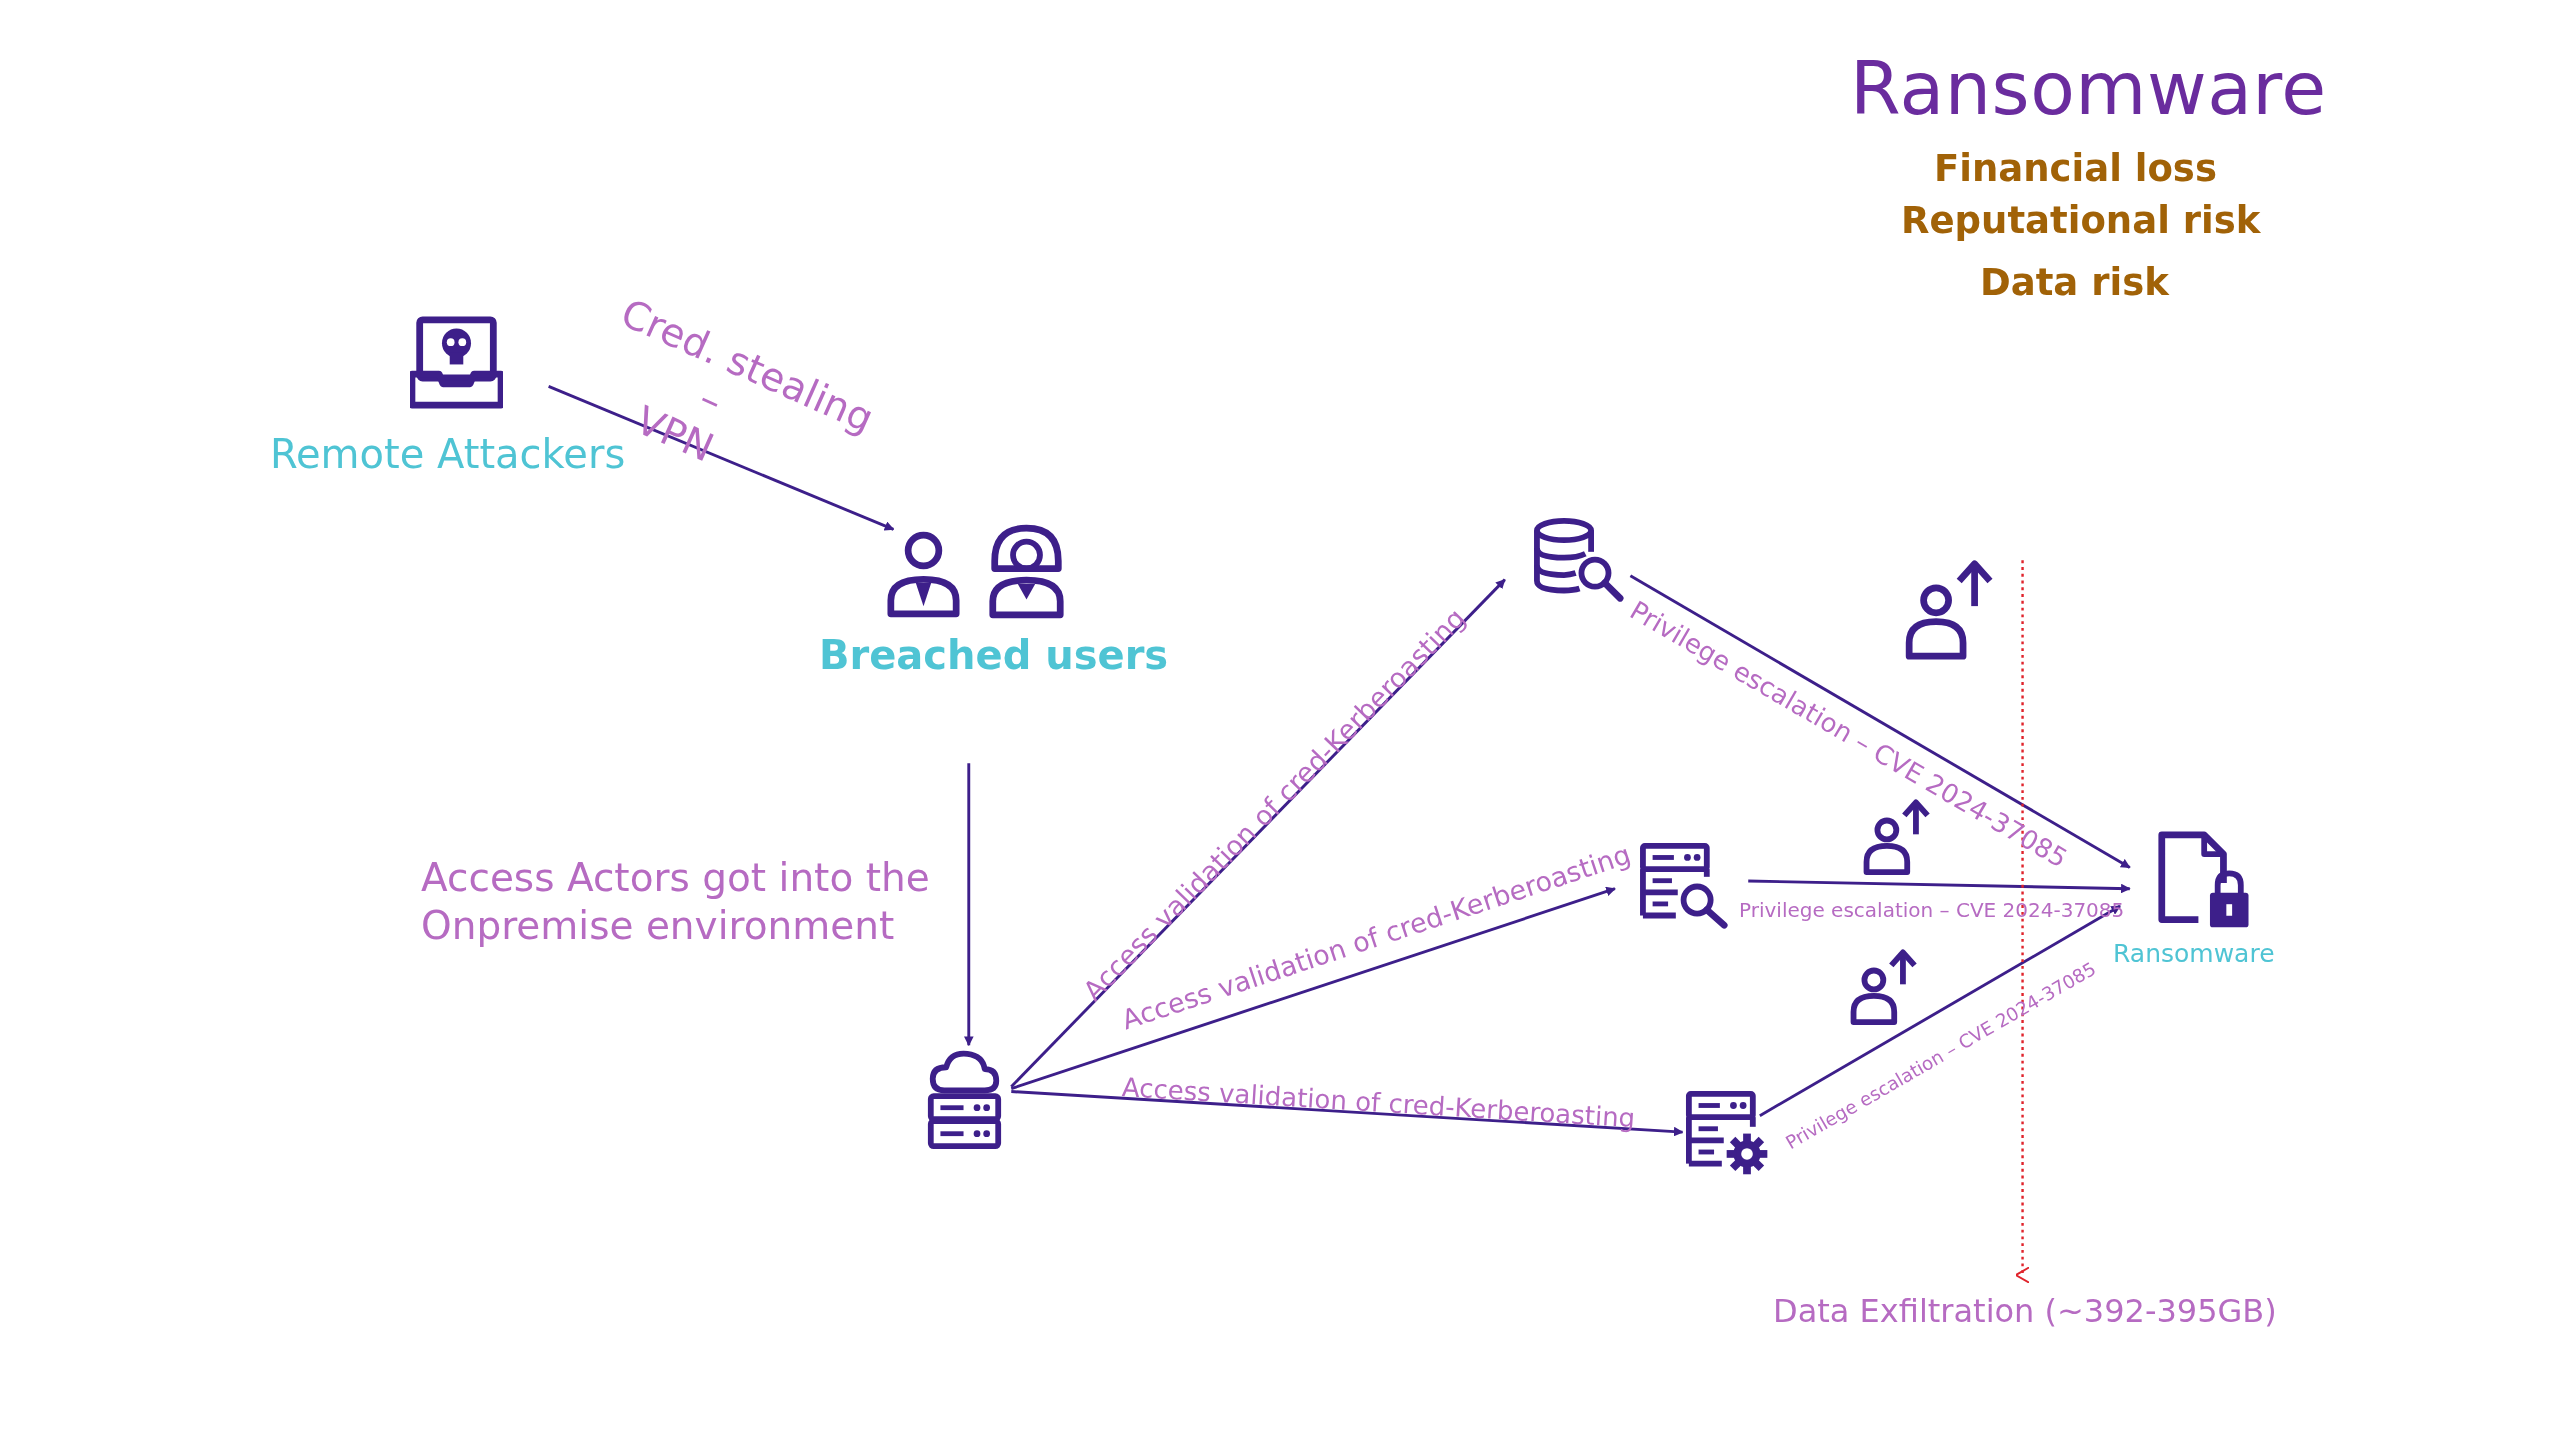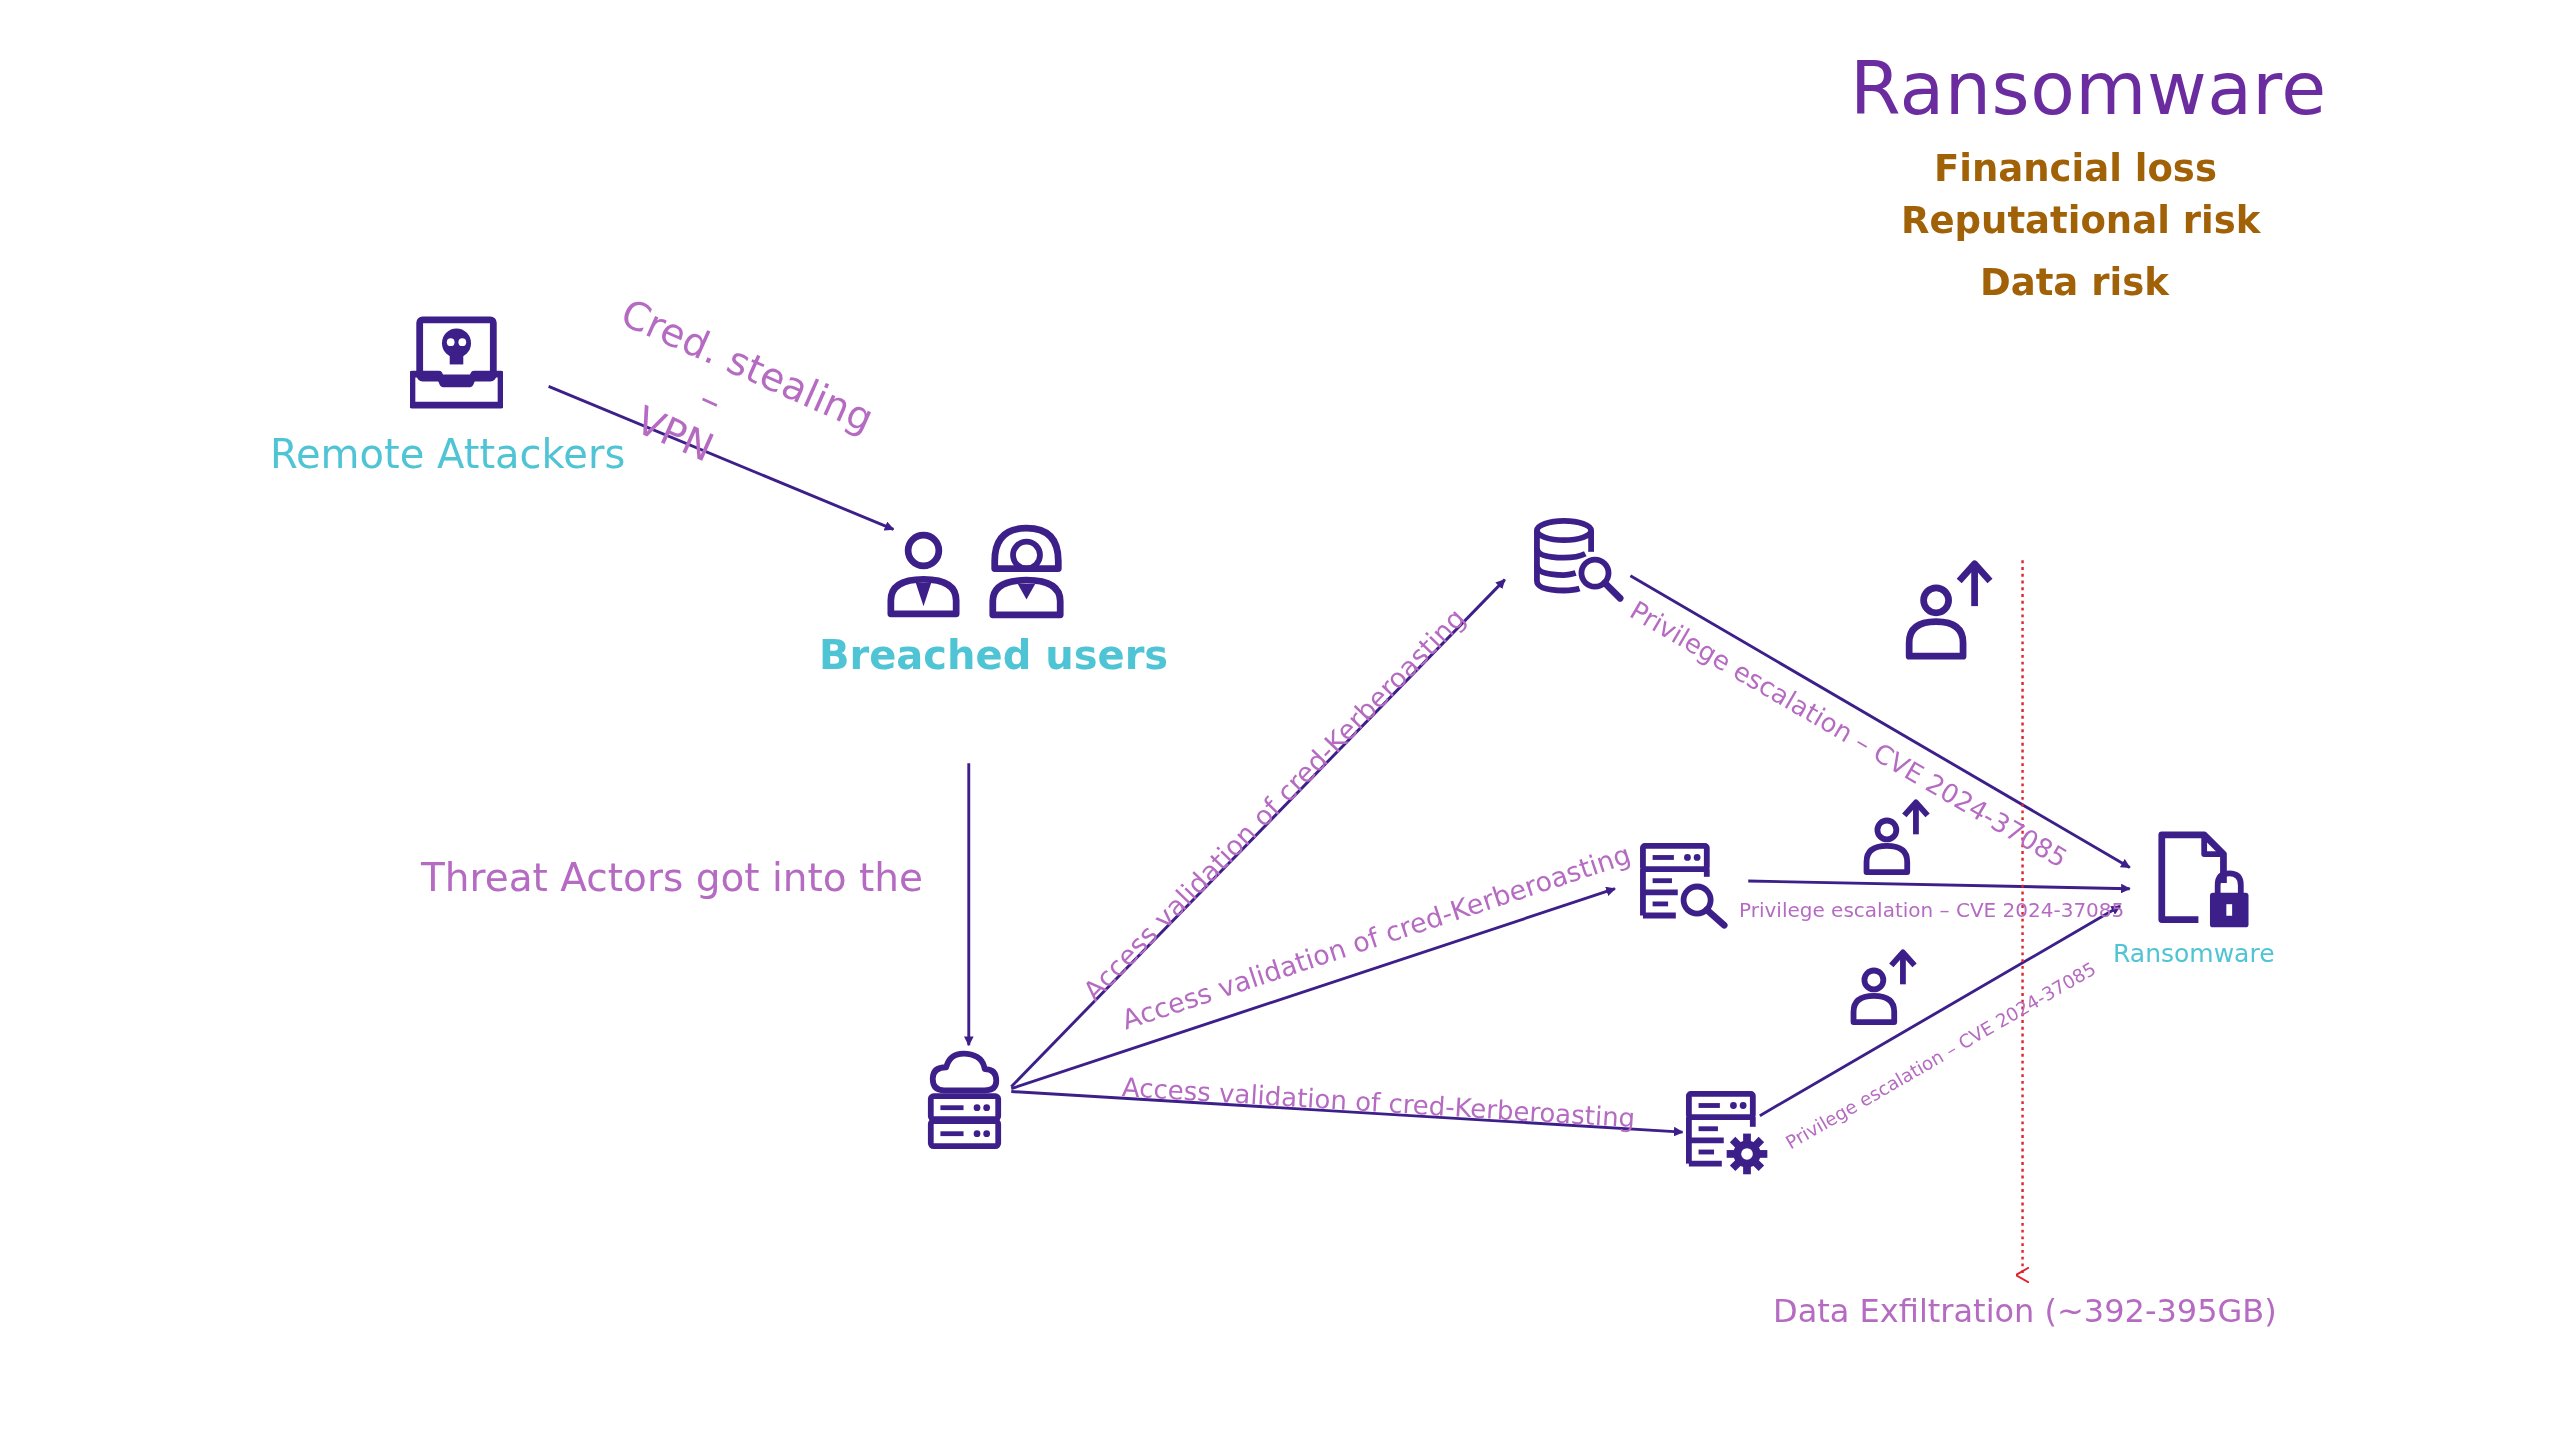--- a/index.html
+++ b/index.html
@@ -80,21 +80,22 @@
   <svg width="79" height="95" viewBox="0 0 82 98">
     <path d="M8,38 Q8,4 41,4 Q74,4 74,38 L74,46 L8,46 Z" fill="none" stroke="#3d1f8a" stroke-width="7" stroke-linejoin="round"></path>
     <circle cx="41" cy="32" r="14" fill="none" stroke="#3d1f8a" stroke-width="6"></circle>
     <path d="M6,94 L6,80 Q6,58 41,58 Q76,58 76,80 L76,94 Z" fill="none" stroke="#3d1f8a" stroke-width="7" stroke-linejoin="round"></path>
     <path d="M32,62 L41,78 L50,62" fill="#3d1f8a"></path>
   </svg>
 </div>
 <div class="abs cyan" style="left:819px; top:632px;font-weight:bold;">Breached users</div>
 
 <div class="abs purple-lbl" style="left:421px; top:854px; font-size:39px; line-height:48px;">
-  <div>Threat Actors got into the</div>
+  <div>Access Actors got into the</div>
+  <div>Onpremise environment</div>
 </div>
 
 <div class="icon" style="left:925px; top:1048px;">
   <svg width="79" height="104" viewBox="0 0 82 108">
     <path d="M20,44 Q8,44 8,32 Q8,20 22,20 Q26,4 44,6 Q60,8 62,22 Q74,22 74,34 Q74,44 62,44 Z" fill="none" stroke="#3d1f8a" stroke-width="6" stroke-linejoin="round"></path>
     <rect x="6" y="50" width="70" height="24" rx="3" fill="none" stroke="#3d1f8a" stroke-width="6"></rect>
     <rect x="6" y="76" width="70" height="26" rx="3" fill="none" stroke="#3d1f8a" stroke-width="6"></rect>
     <line x1="16" y1="62" x2="40" y2="62" stroke="#3d1f8a" stroke-width="5"></line>
     <line x1="16" y1="89" x2="40" y2="89" stroke="#3d1f8a" stroke-width="5"></line>
     <circle cx="54" cy="62" r="3.5" fill="#3d1f8a"></circle>

